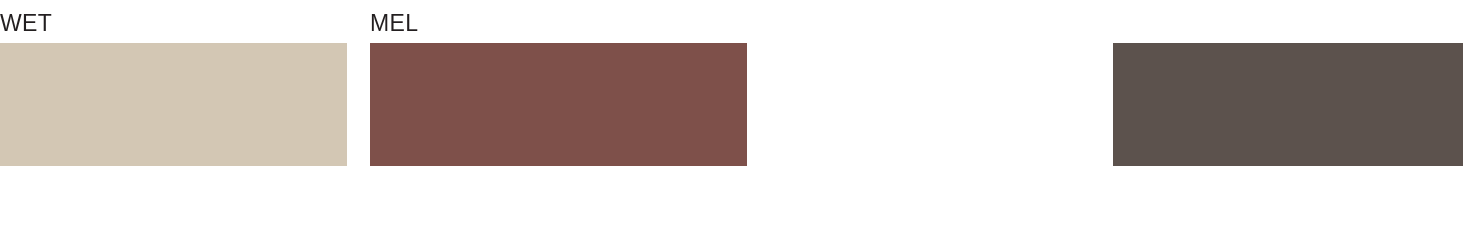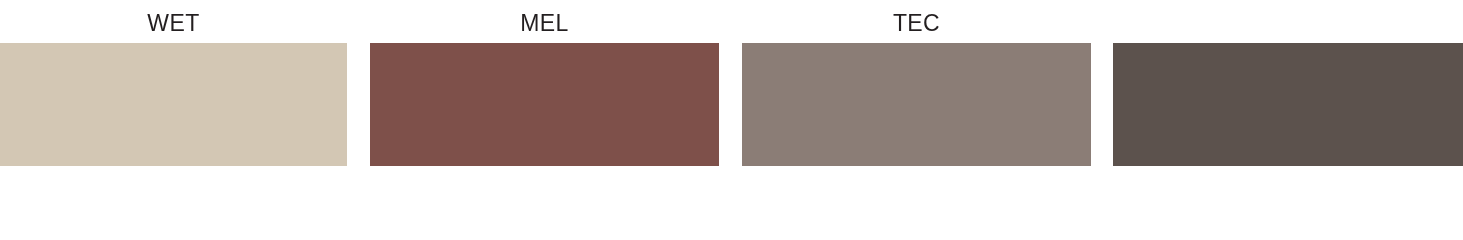--- a/index.html
+++ b/index.html
@@ -27,62 +27,57 @@
     position: absolute;
     top: 0;
     height: 166px;
   }
 
   .swatch-label {
     position: absolute;
     top: 9px;
     left: 0;
     width: 100%;
-    text-align: center;
     font-family: "Liberation Sans", sans-serif;
     font-size: 23px;
     font-weight: 400;
     line-height: 28px;
     letter-spacing: 0.4px;
     color: #231f20;
     white-space: nowrap;
     user-select: none;
   }
 
   .swatch-chip {
     position: absolute;
     top: 43px;
     left: 0;
     width: 100%;
     height: 123px;
   }
 
   
   #cell-0 { left: 0px;    width: 347px; }
-  #cell-1 { left: 370px;  width: 349px; }
+  #cell-1 { left: 370px;  width: 349px; padding-left: 28px; }
   #cell-2 { left: 742px;  width: 349px; }
   #cell-3 { left: 1113px; width: 350px; }
 </style>
 </head>
 <body>
 
 <div id="palette-strip" style="background-color: rgb(255, 255, 255);">
 
   <div class="swatch-cell" id="cell-0">
     <div class="swatch-label" style="color: rgb(35, 31, 32);">WET</div>
     <div class="swatch-chip" style="background-color: rgb(211, 199, 180);"></div>
   </div>
 
   <div class="swatch-cell" id="cell-1">
     <div class="swatch-label" style="color: rgb(35, 31, 32);">MEL</div>
     <div class="swatch-chip" style="background-color: rgb(126, 80, 74);"></div>
   </div>
 
-  <div class="swatch-cell" id="cell-2">
-    <div class="swatch-label" style="color: rgb(35, 31, 32);">TEC</div>
-    <div class="swatch-chip" style="background-color: rgb(139, 125, 118);"></div>
-  </div>
 
   <div class="swatch-cell" id="cell-3">
     <div class="swatch-chip" style="background-color: rgb(92, 82, 77);"></div>
   </div>
 
 </div>
 
 </body></html>

